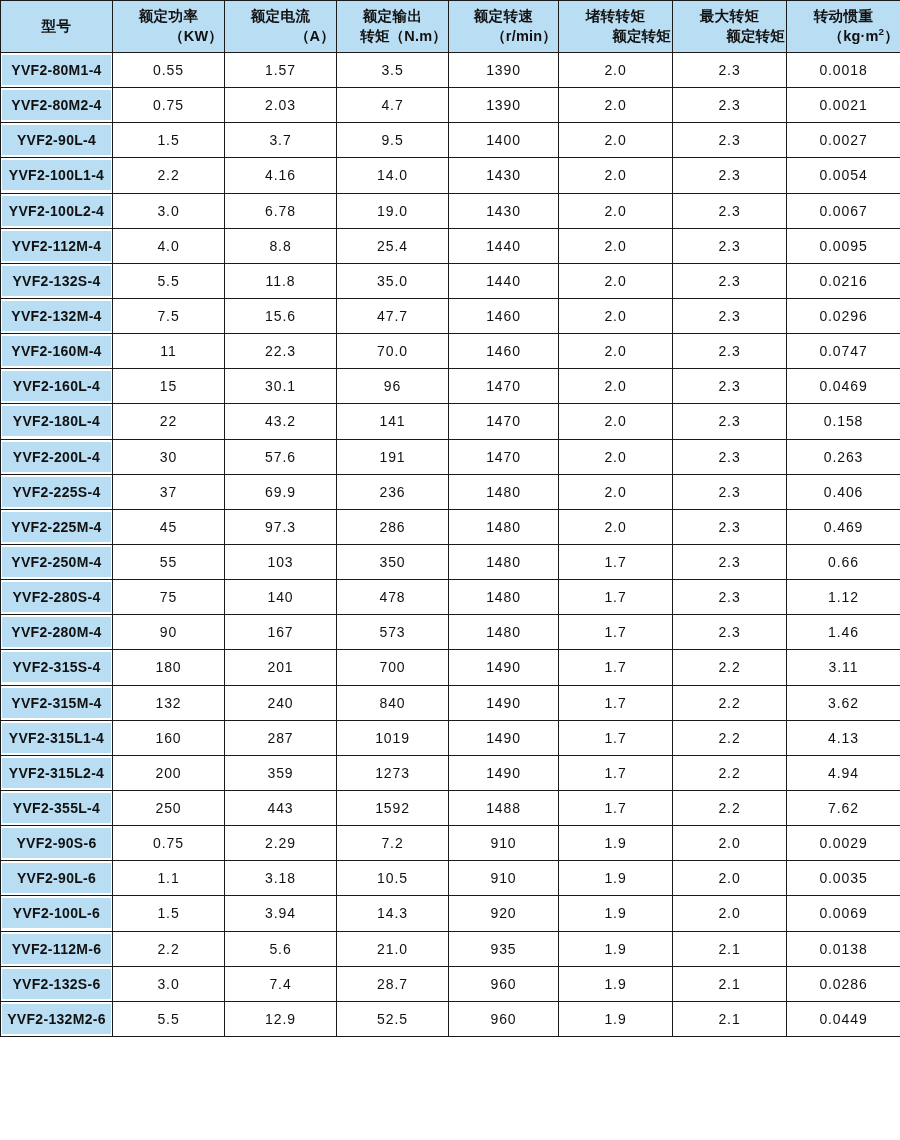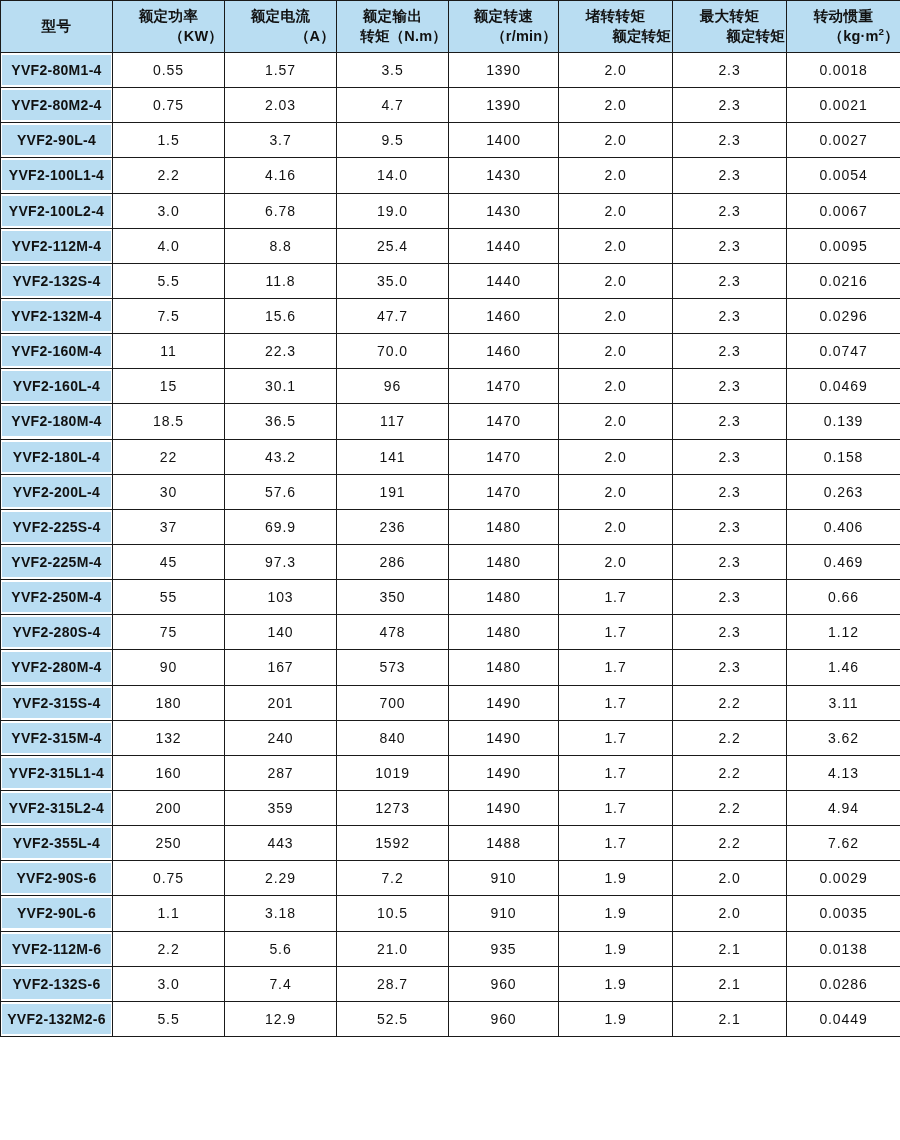--- a/index.html
+++ b/index.html
@@ -257,32 +257,20 @@
         <td>15</td>
         <td>30.1</td>
         <td>96</td>
         <td>1470</td>
         <td>2.0</td>
         <td>2.3</td>
         <td>0.0469</td>
       </tr>
       <tr>
         <td class="model-cell">
-          <div class="model-chip">YVF2-180M-4</div>
-        </td>
-        <td>18.5</td>
-        <td>36.5</td>
-        <td>117</td>
-        <td>1470</td>
-        <td>2.0</td>
-        <td>2.3</td>
-        <td>0.139</td>
-      </tr>
-      <tr>
-        <td class="model-cell">
           <div class="model-chip">YVF2-180L-4</div>
         </td>
         <td>22</td>
         <td>43.2</td>
         <td>141</td>
         <td>1470</td>
         <td>2.0</td>
         <td>2.3</td>
         <td>0.158</td>
       </tr>
@@ -437,20 +425,32 @@
         <td>1.1</td>
         <td>3.18</td>
         <td>10.5</td>
         <td>910</td>
         <td>1.9</td>
         <td>2.0</td>
         <td>0.0035</td>
       </tr>
       <tr>
         <td class="model-cell">
+          <div class="model-chip">YVF2-100L-6</div>
+        </td>
+        <td>1.5</td>
+        <td>3.94</td>
+        <td>14.3</td>
+        <td>920</td>
+        <td>1.9</td>
+        <td>2.0</td>
+        <td>0.0069</td>
+      </tr>
+      <tr>
+        <td class="model-cell">
           <div class="model-chip">YVF2-112M-6</div>
         </td>
         <td>2.2</td>
         <td>5.6</td>
         <td>21.0</td>
         <td>935</td>
         <td>1.9</td>
         <td>2.1</td>
         <td>0.0138</td>
       </tr>

